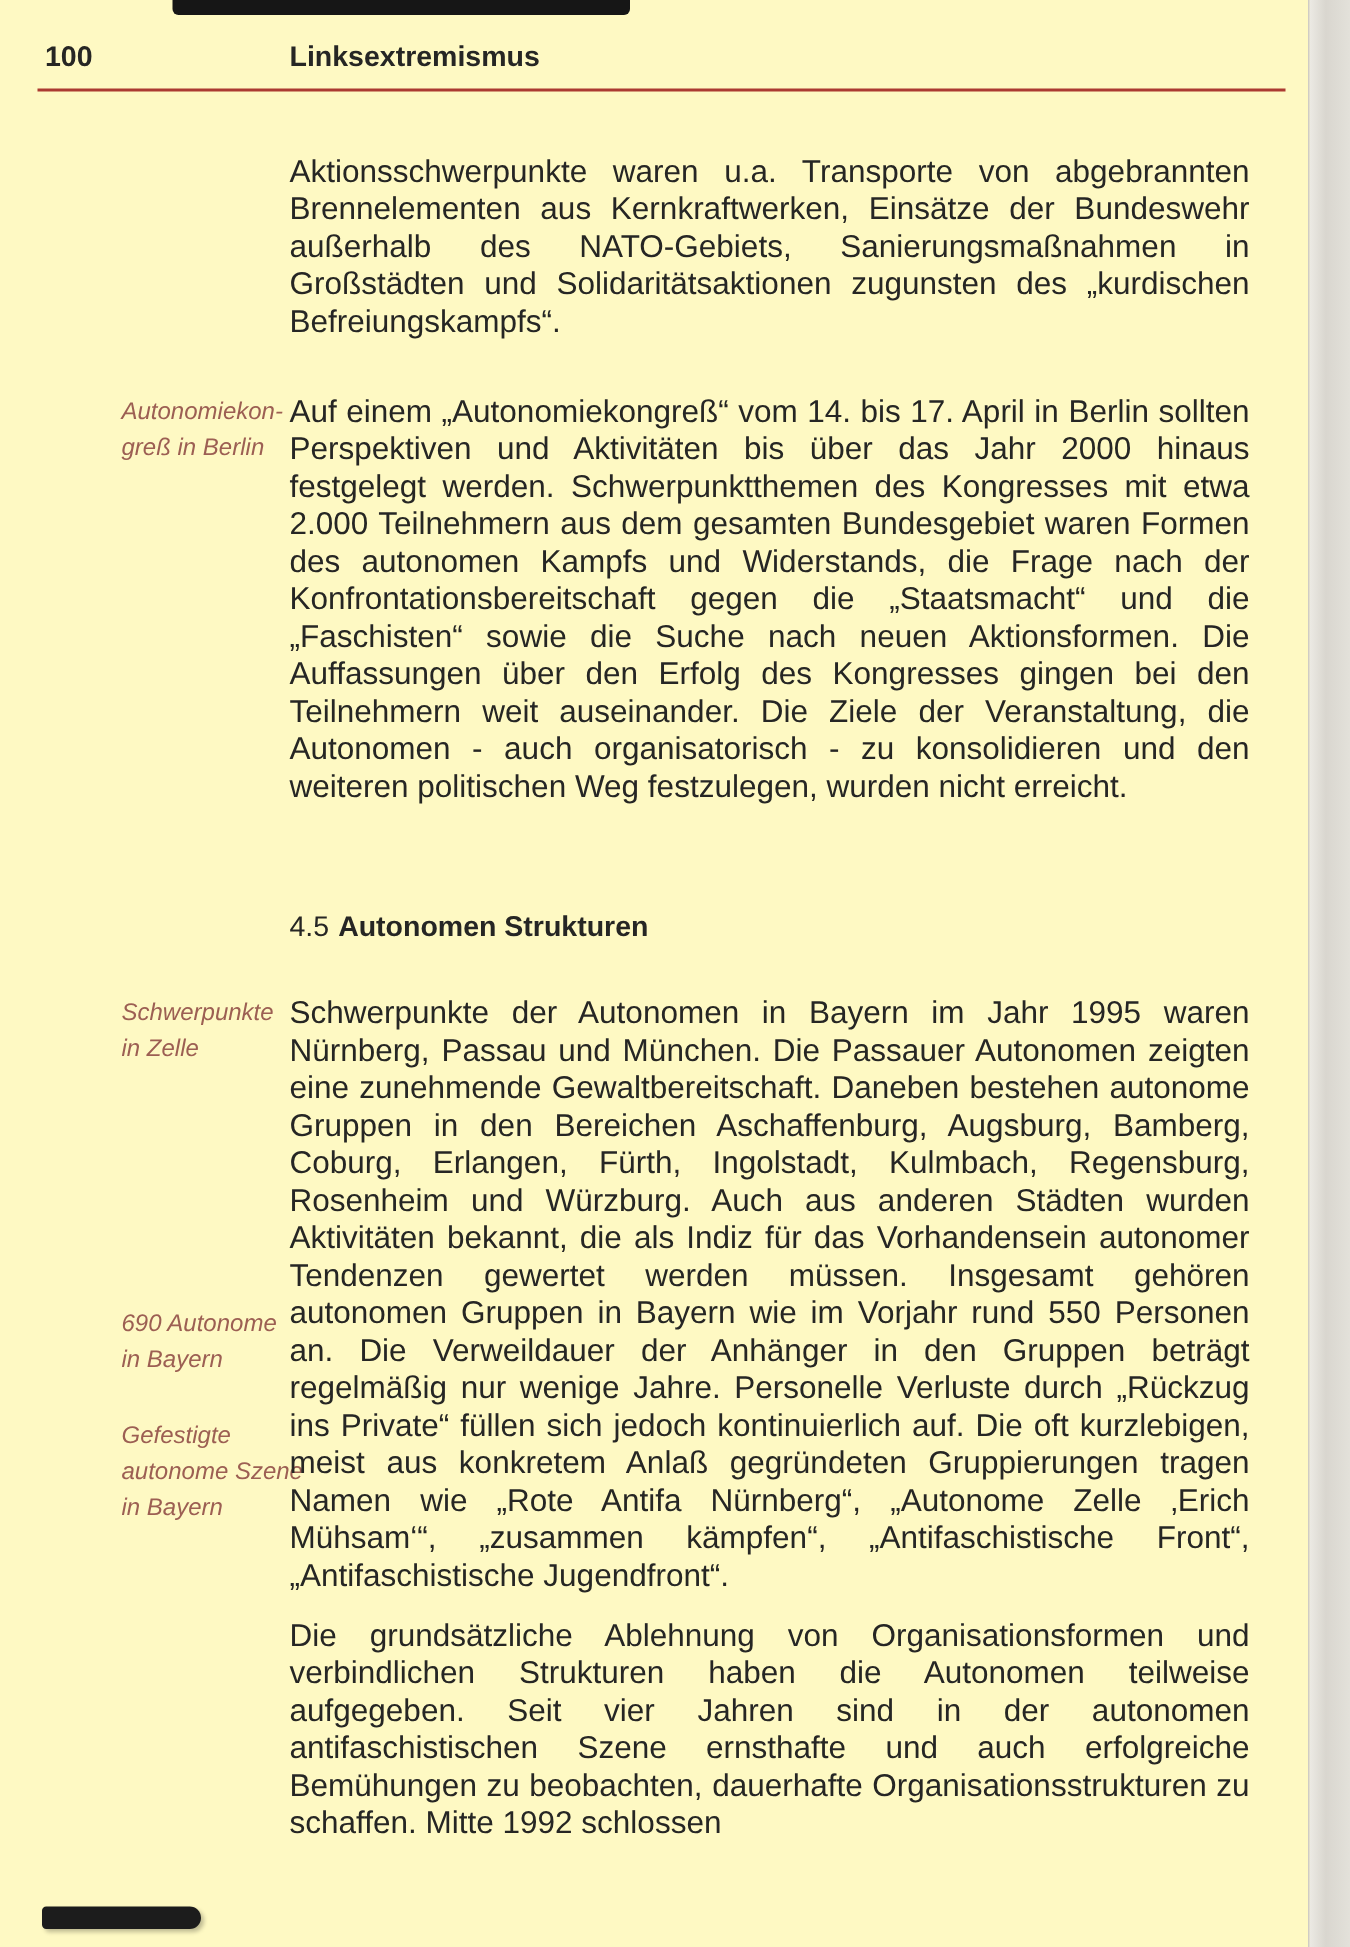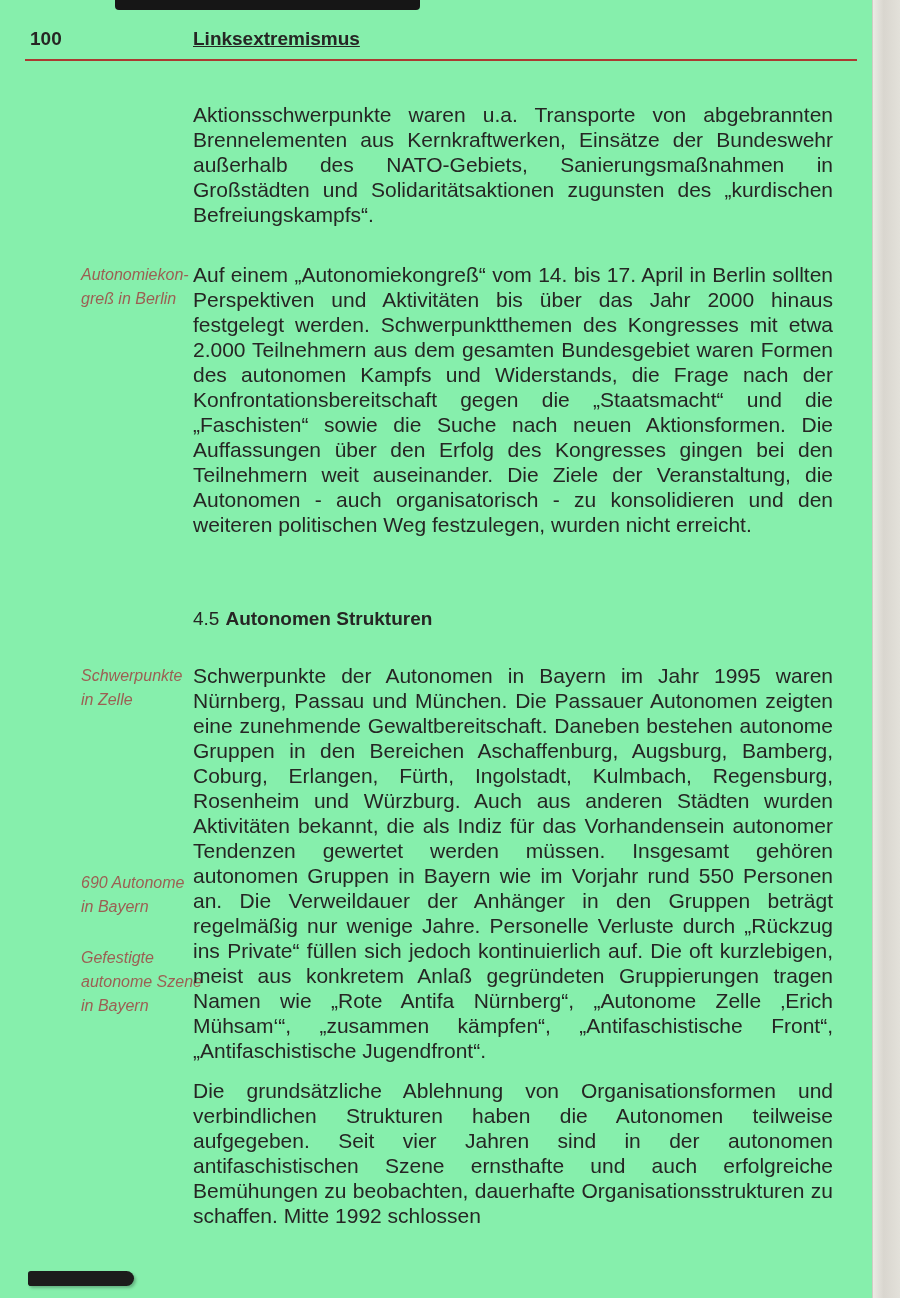--- a/index.html
+++ b/index.html
@@ -6,21 +6,21 @@
     margin: 0;
     padding: 0;
     background: #e9e7e2;
     font-family: "Liberation Sans", sans-serif;
   }
   .page {
     position: relative;
     width: 900px;
     height: 1298px;
     margin: 0 auto;
-    background: #86efac;
+    background: #fef9c3;
     overflow: hidden;
     color: #262624;
   }
   
   .artifact-top {
     position: absolute;
     left: 115px; top: 0;
     width: 305px; height: 10px;
     background: #161616;
     border-radius: 0 0 4px 4px;
@@ -45,21 +45,20 @@
     position: absolute;
     left: 30px; top: 28px;
     font-size: 19px;
     font-weight: bold;
   }
   .chapter {
     position: absolute;
     left: 193px; top: 28px;
     font-size: 19px;
     font-weight: bold;
-    text-decoration: underline;
   }
   .rule {
     position: absolute;
     left: 25px; top: 59px;
     width: 832px; height: 2px;
     background: #ab3a31;
   }
   
   .para {
     position: absolute;

